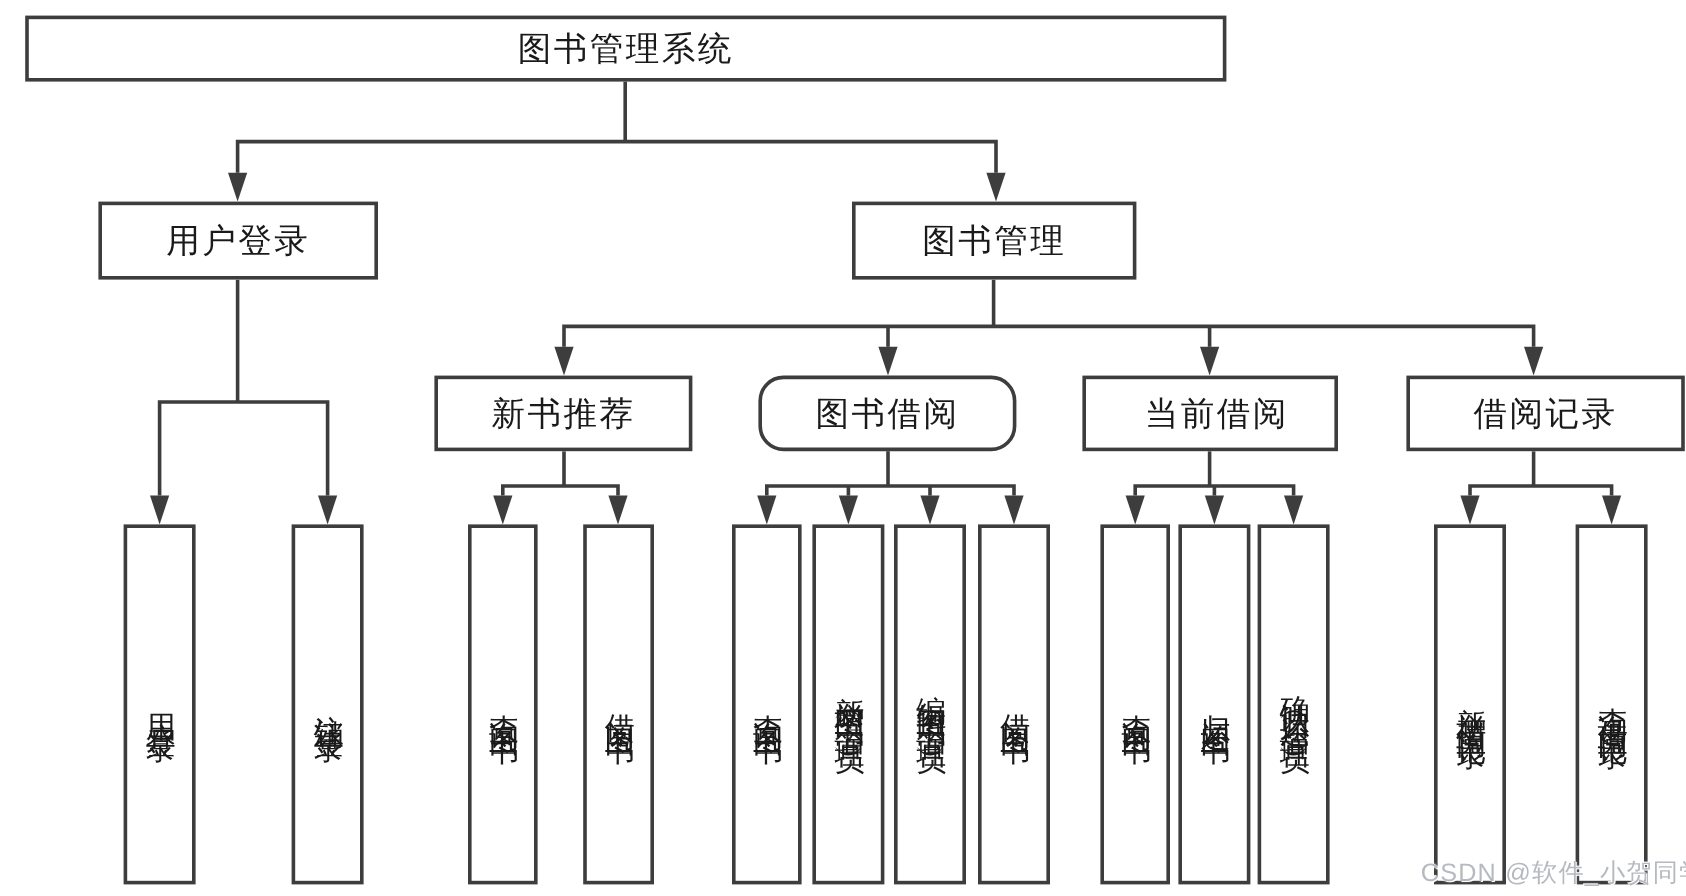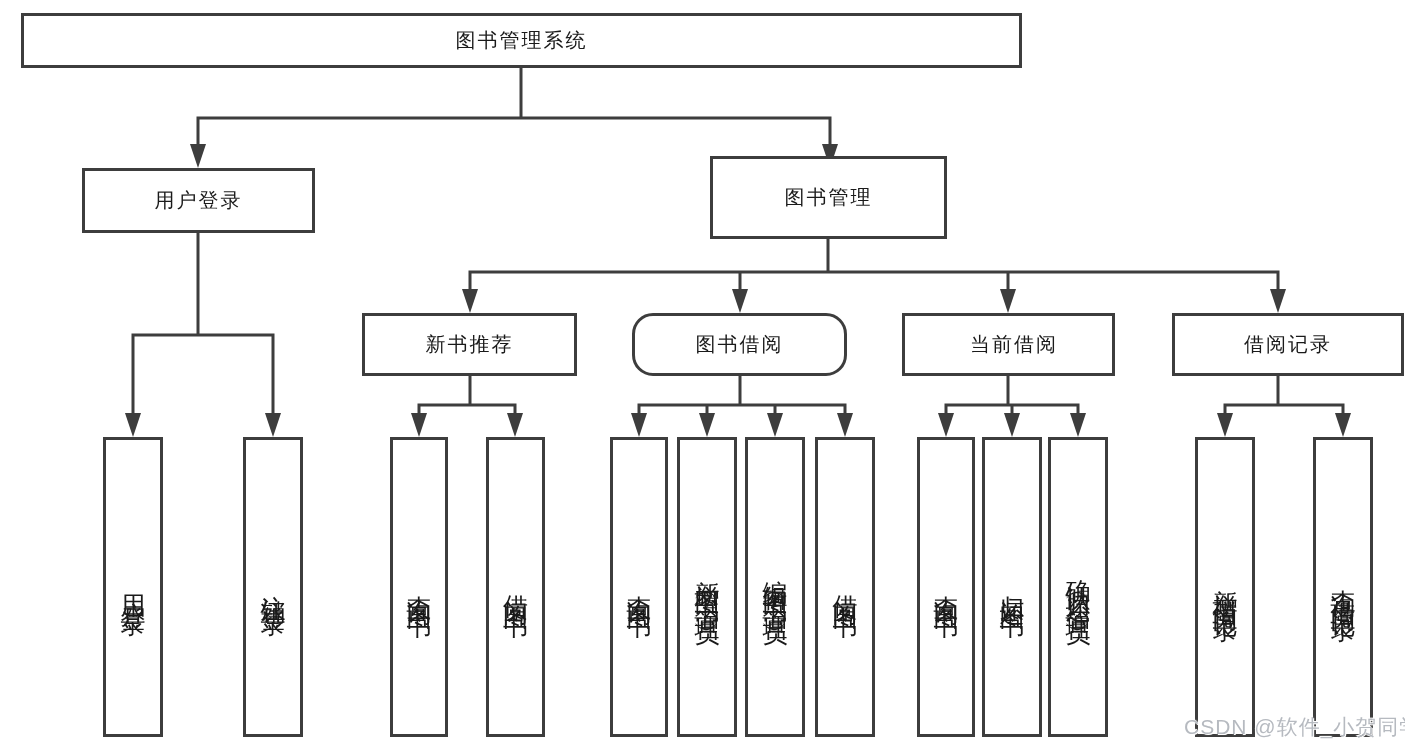--- a/index.html
+++ b/index.html
@@ -10,21 +10,21 @@
   body{font-family:"Liberation Sans", sans-serif;color:var(--text);}
   #canvas{position:relative;width:1405px;height:747px;background:var(--background);}
   svg.connector{position:absolute;left:0;top:0;width:1405px;height:747px;z-index:1;}
   svg.connector path{stroke:var(--line);stroke-width:3;fill:none;}
   svg.connector polygon{fill:var(--line);stroke:none;}
   .node{
     position:absolute;background:#fff;border:3px solid var(--line);
     display:flex;align-items:center;justify-content:center;z-index:2;
     color:var(--text);
   }
-  .hnode{font-size:20px;letter-spacing:2px;white-space:nowrap;}
+  .hnode{font-size:28px;letter-spacing:2px;white-space:nowrap;}
   .leaf{
     writing-mode:vertical-rl;
     font-size:25px;letter-spacing:6px;line-height:1;
     white-space:nowrap;
   }
   .watermark{
     position:absolute;left:1184px;top:713px;z-index:3;
     font-size:21px;letter-spacing:1px;color:var(--watermark);
     text-shadow:0 0 2px #fff,1px 1px 0 #fff,-1px -1px 0 #fff;
     white-space:nowrap;
@@ -79,21 +79,21 @@
 
     <path d="M1278 376 L1278 405"></path>
     <path d="M1225 413 L1225 405 L1343 405 L1343 413"></path>
     <polygon points="1217,413 1233,413 1225,437"></polygon>
     <polygon points="1335,413 1351,413 1343,437"></polygon>
   </svg>
 
   <div class="node hnode" style="left:21px;top:13px;width:1001px;height:55px;">图书管理系统</div>
 
   <div class="node hnode" style="left:82px;top:168px;width:233px;height:65px;">用户登录</div>
-  <div class="node hnode" style="left:710px;top:156px;width:237px;height:83px;">图书管理</div>
+  <div class="node hnode" style="left:710px;top:168px;width:237px;height:65px;">图书管理</div>
 
   <div class="node hnode" style="left:362px;top:313px;width:215px;height:63px;">新书推荐</div>
   <div class="node hnode" style="left:632px;top:313px;width:215px;height:63px;border-radius:21px;">图书借阅</div>
   <div class="node hnode" style="left:902px;top:313px;width:213px;height:63px;padding-left:11px;">当前借阅</div>
   <div class="node hnode" style="left:1172px;top:313px;width:232px;height:63px;">借阅记录</div>
 
   <div class="node leaf" style="left:103px;top:437px;width:60px;height:300px;">用户登录</div>
   <div class="node leaf" style="left:243px;top:437px;width:60px;height:300px;">注销登录</div>
 
   <div class="node leaf" style="left:390px;top:437px;width:58px;height:300px;">查询图书</div>

